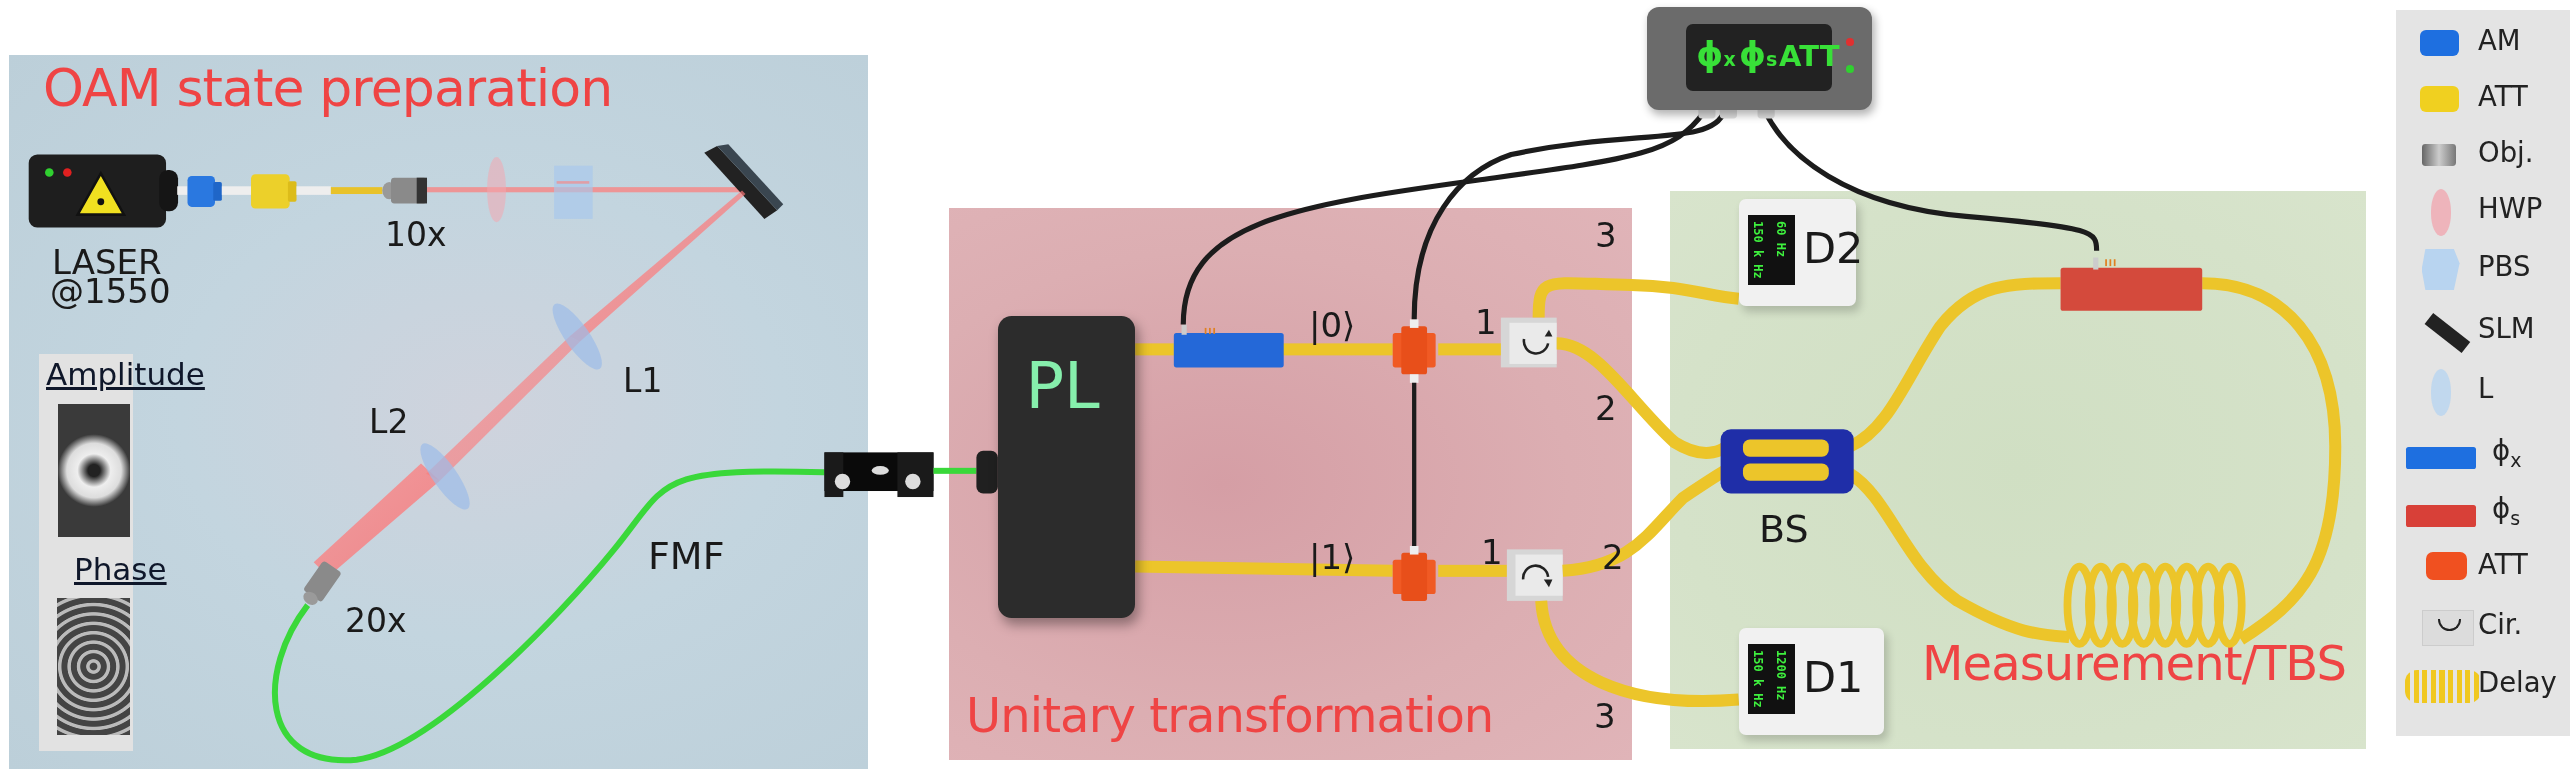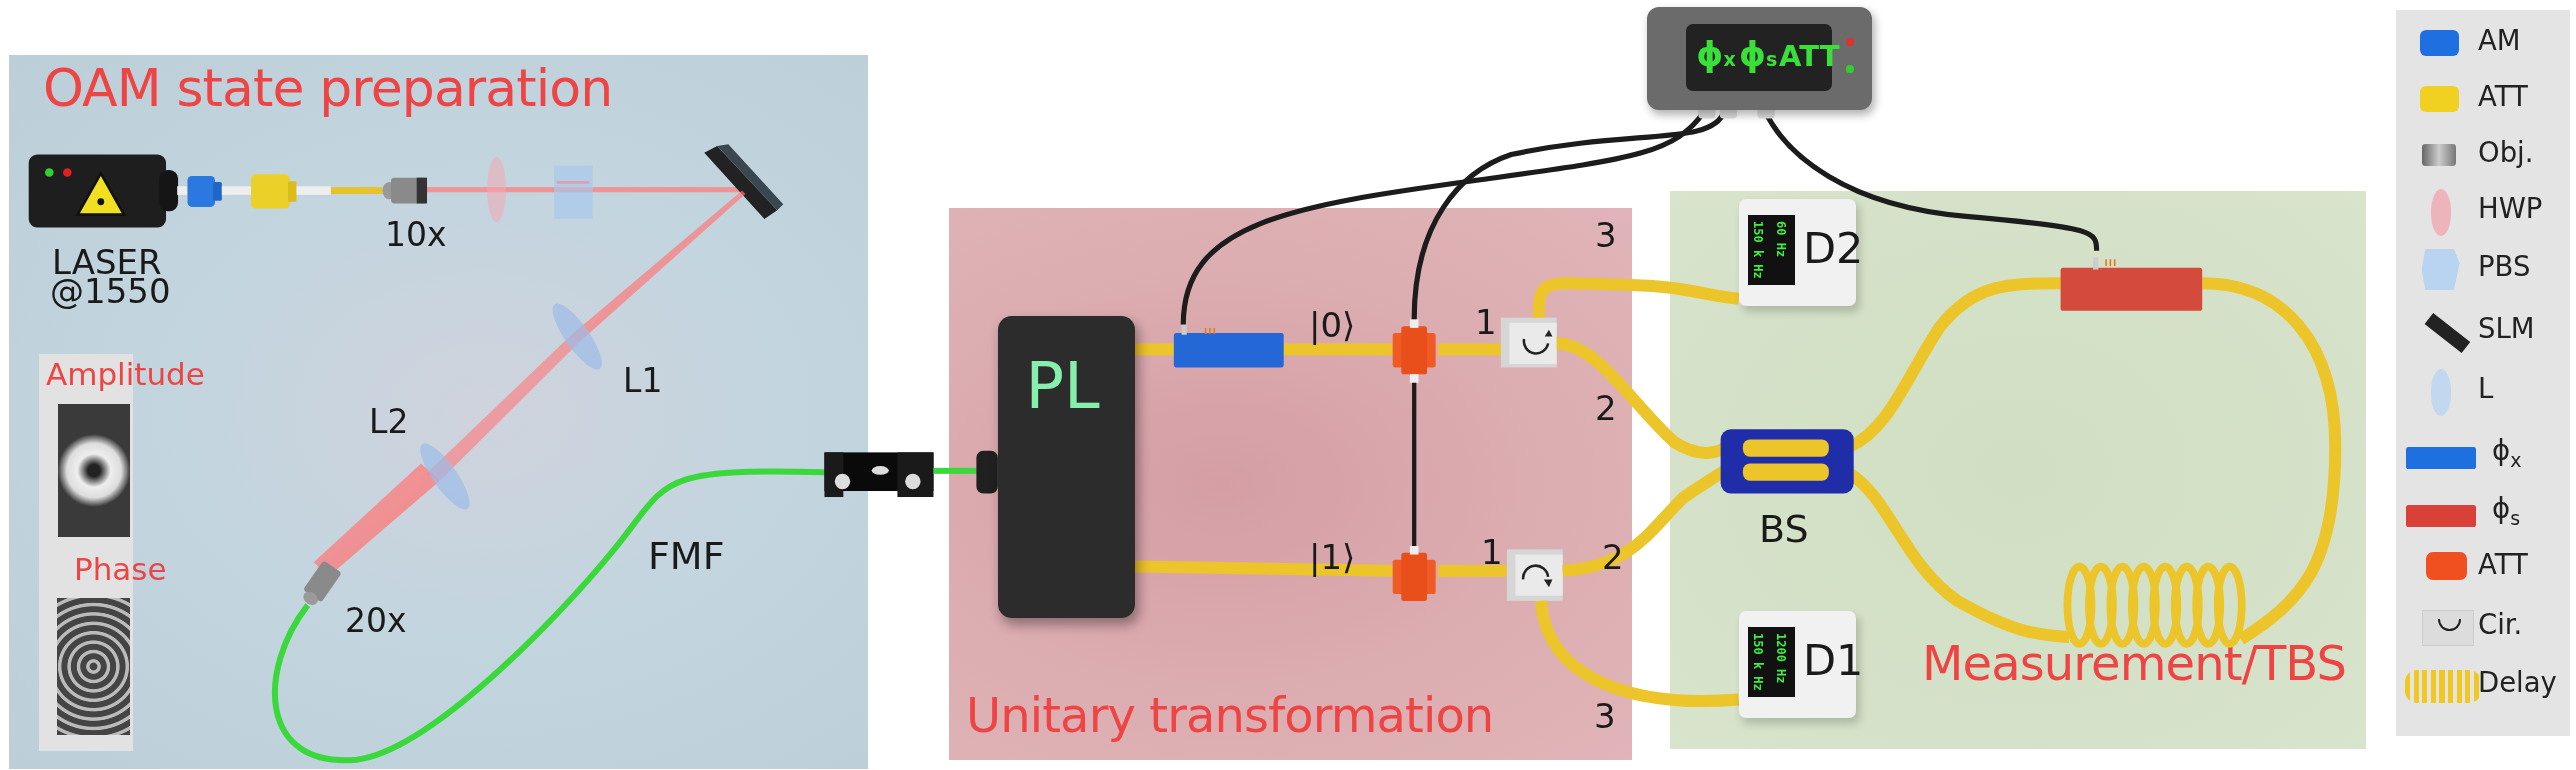--- a/index.html
+++ b/index.html
@@ -14,21 +14,21 @@
       background:radial-gradient(ellipse at 50% 50%, #d0dfc3 0%, #d5e2c9 70%, #d8e4cc 100%); }
   #panel-legend { left:2396px; top:10.3px; width:174px; height:726px; background:#e4e4e4; }
   .ttl { position:absolute; font-size:52px; white-space:nowrap; color:#ef4444; letter-spacing:-0.9px; }
   .lbl { position:absolute; font-size:38px; white-space:nowrap; color:#1a1a1a; }
   .lbl-s { position:absolute; font-size:34px; white-space:nowrap; color:#1a1a1a; }
   svg.overlay { position:absolute; left:0; top:0; width:2576px; height:770px; }
   .leg-item { position:absolute; left:2396px; width:174px; height:52px; }
   .leg-label { position:absolute; left:82px; top:6.9px; font-size:27.5px; color:#222; white-space:nowrap; }
   .leg-icon { position:absolute; left:8.6px; top:4.3px; width:69px; height:43px; }
   .img-box { position:absolute; background:#3a3a3a; }
-  .img-title { position:absolute; font-size:31px; color:#ef4444; white-space:nowrap; }
+  .img-title { position:absolute; font-size:31px; color:#0f172a; white-space:nowrap;text-decoration:underline; }
   .detector { position:absolute; width:117px; height:107px; background:#f1f1f1; border-radius:6.9px;
       box-shadow:3.4px 5.2px 8.6px rgba(0,0,0,0.18); }
   .det-screen { position:absolute; left:8.6px; top:15.5px; width:47px; height:70px; background:#111; }
   .det-line { position:absolute; color:#3ef03e; font-size:12px; font-weight:bold;
       writing-mode:vertical-rl; white-space:nowrap; font-family:"DejaVu Sans Mono", monospace; }
   .det-name { position:absolute; left:64px; top:24px; font-size:43px; color:#1a1a1a; }
   .controller { position:absolute; left:1647px; top:6.9px; width:225px; height:103px;
       background:#6b6b6b; border-radius:12px; box-shadow:2.6px 4.3px 8.6px rgba(0,0,0,0.3); }
   .ctrl-screen { position:absolute; left:39px; top:17px; width:146px; height:67px;
       background:#222; border-radius:6.9px; }
@@ -238,21 +238,21 @@
   <span class="led" style="left:199px;top:58px;background:#30d030;"></span>
 </div>
 
 <div class="detector" style="left:1739px;top:199px;">
   <div class="det-screen">
     <span class="det-line" style="left:3.4px;top:6.9px;">150 k Hz</span>
     <span class="det-line" style="left:26px;top:6.9px;">60 Hz</span>
   </div>
   <span class="det-name">D2</span>
 </div>
-<div class="detector" style="left:1739px;top:611px;">
+<div class="detector" style="left:1739px;top:628px;padding-left:28px;">
   <div class="det-screen">
     <span class="det-line" style="left:3.4px;top:6.9px;">150 k Hz</span>
     <span class="det-line" style="left:26px;top:6.9px;">1200 Hz</span>
   </div>
   <span class="det-name">D1</span>
 </div>
 
 <div class="lbl-s" style="left:52px;top:242px;">LASER</div>
 <div class="lbl-s" style="left:50px;top:271px;">@1550</div>
 <div class="lbl-s" style="left:385px;top:215px;font-size:33px;">10x</div>

